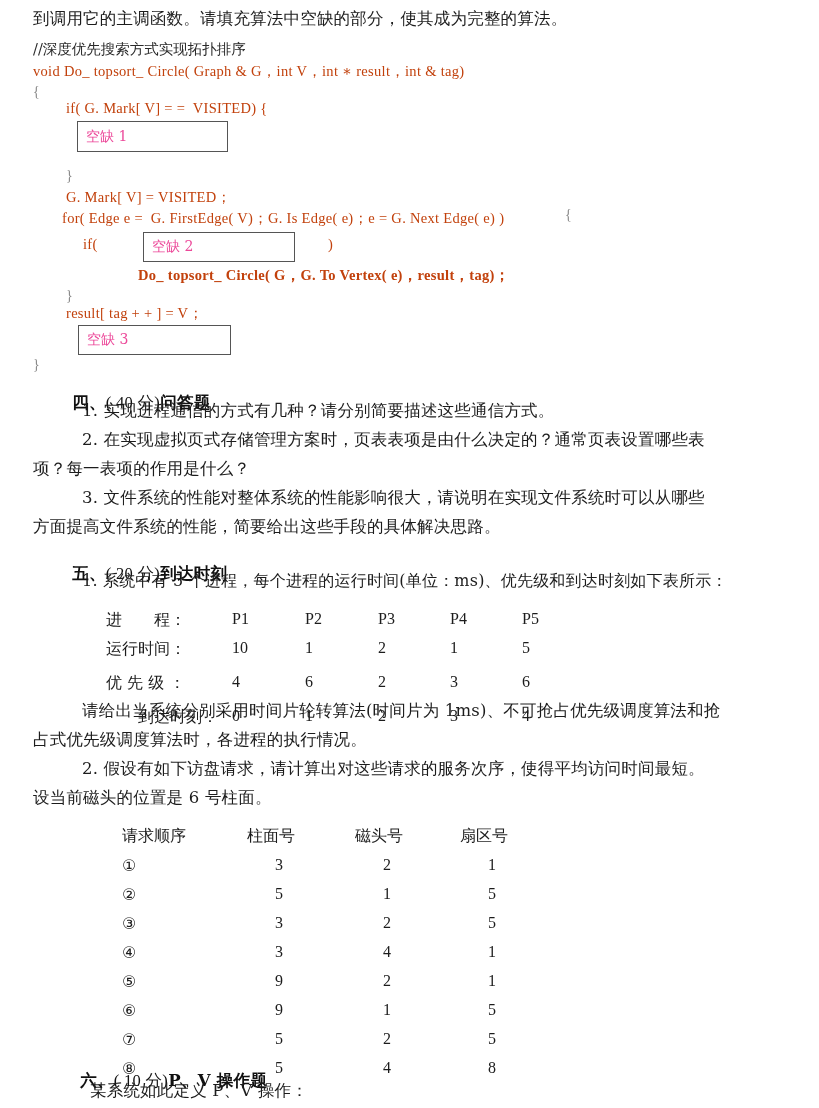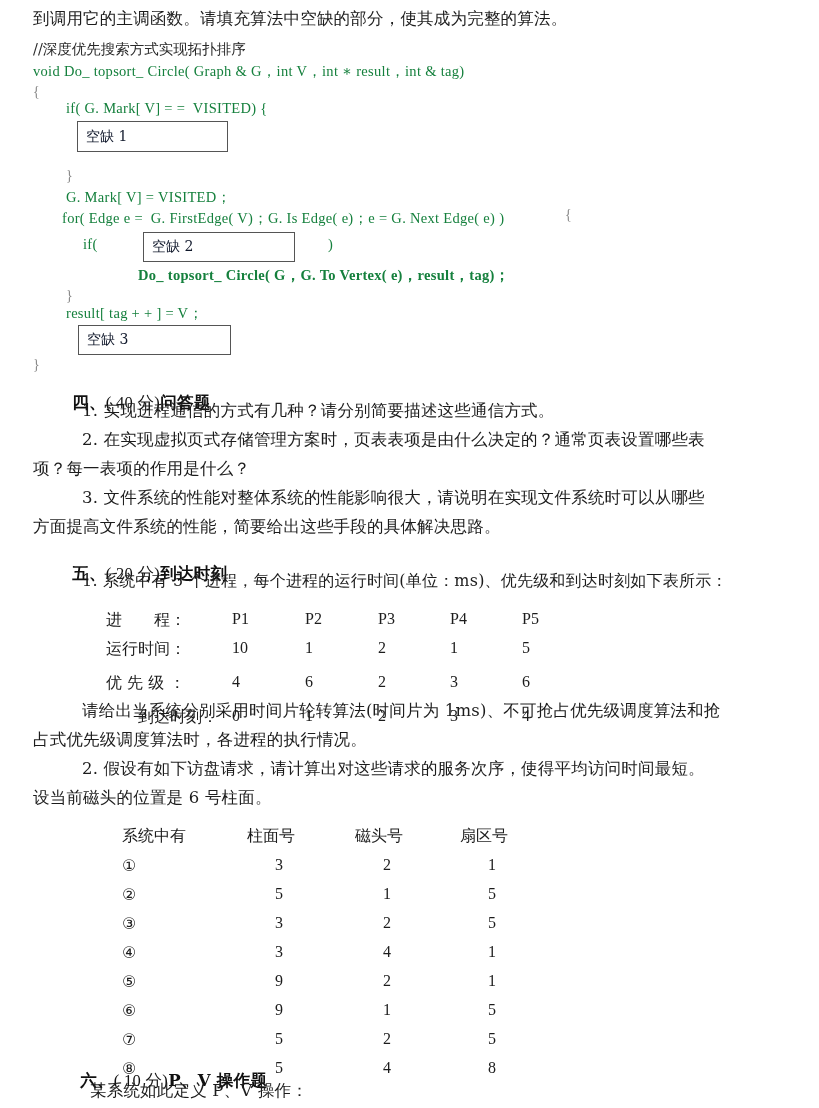--- a/index.html
+++ b/index.html
@@ -29,21 +29,21 @@
     font-family:"DejaVu Serif","Liberation Serif",serif;
   }
   .body-text{
     font-size:16.5px;
     letter-spacing:0.2px;
   }
   .code{
     font-family:"Liberation Serif","DejaVu Serif",serif;
     font-size:14.5px;
     letter-spacing:0.3px;
-    color:#15803d;
+    color:#c2410c;
   }
   .code-cjk{
     font-family:"DejaVu Serif","Liberation Serif",serif;
     font-size:14px;
     color:#2a2a2a;
     text-align:center;
   }
   .sec-head{
     font-size:16.5px;
     font-weight:bold;
@@ -62,21 +62,21 @@
     background:#ffffff;
     box-sizing:border-box;
   }
   .blank-box .bl-label{
     position:absolute;
     left:8px;
     top:50%;
     transform:translateY(-52%);
     font-family:"DejaVu Serif","Liberation Serif",serif;
     font-size:14px;
-    color:#0f172a;
+    color:#ec4899;
     white-space:pre;
   }
   
   .tbl{
     position:absolute;
     border-collapse:collapse;
     margin-top:16px;
   }
   .tbl td{
     padding:0;
@@ -209,21 +209,21 @@
 
   <div class="ln body-text cjk" style="left:33px; top:729px;">占式优先级调度算法时，各进程的执行情况。</div>
 
   <div class="ln body-text cjk" style="left:82px; top:758px;">2. 假设有如下访盘请求，请计算出对这些请求的服务次序，使得平均访问时间最短。</div>
 
   <div class="ln body-text cjk" style="left:33px; top:787px;">设当前磁头的位置是 6 号柱面。</div>
 
   <table class="tbl" style="left:122px; top:810px;">
     <tbody>
         <tr>
-      <td class="lab" style="width:125px; height:30px;">系统中有</td>
+      <td class="lab" style="width:125px; height:30px;">请求顺序</td>
       <td class="lab" style="width:108px;">柱面号</td>
       <td class="lab" style="width:105px;">磁头号</td>
       <td class="lab" style="width:100px;">扇区号</td>
     </tr>
     <tr>
       <td class="circnum" style="height:29px;">①</td>
       <td class="val" style="padding-left:28px;">3</td>
       <td class="val" style="padding-left:28px;">2</td>
       <td class="val" style="padding-left:28px;">1</td>
     </tr>

